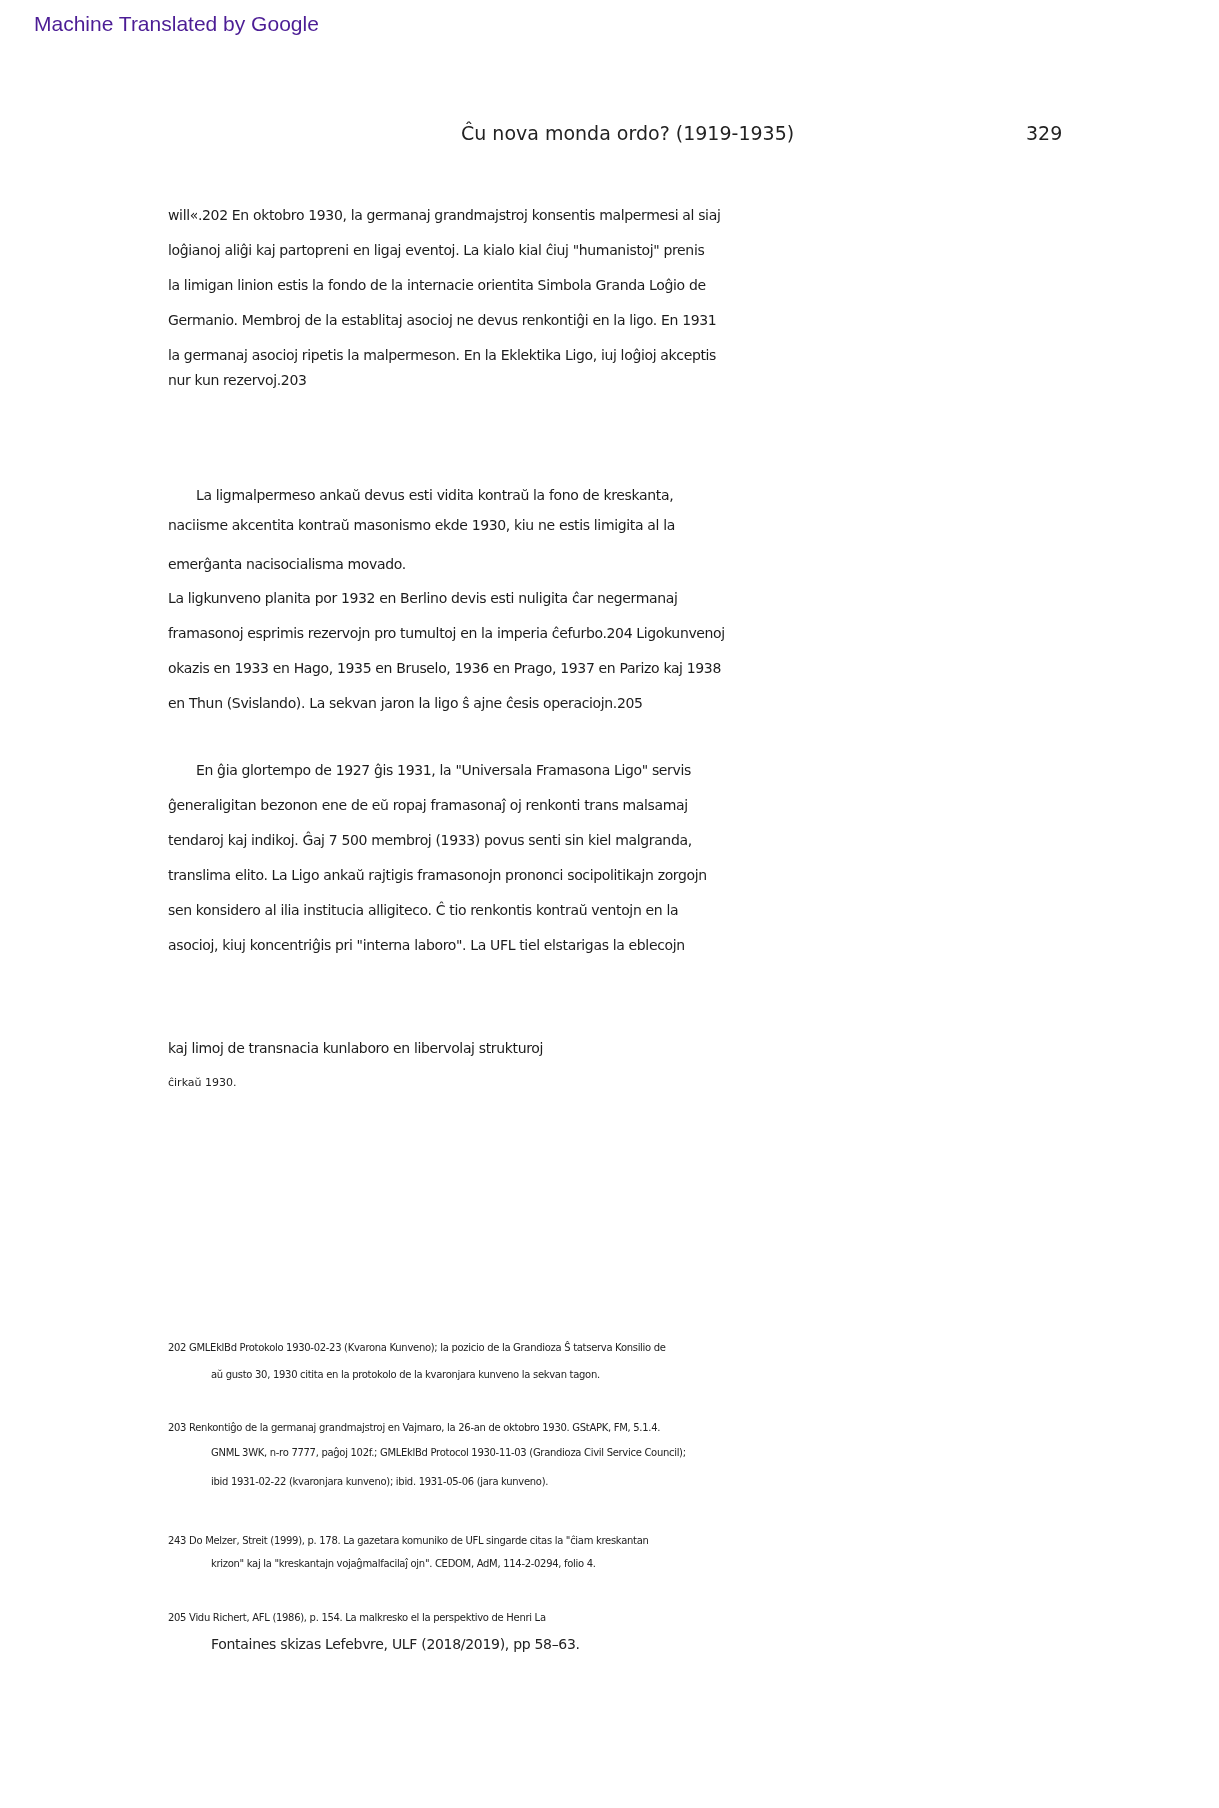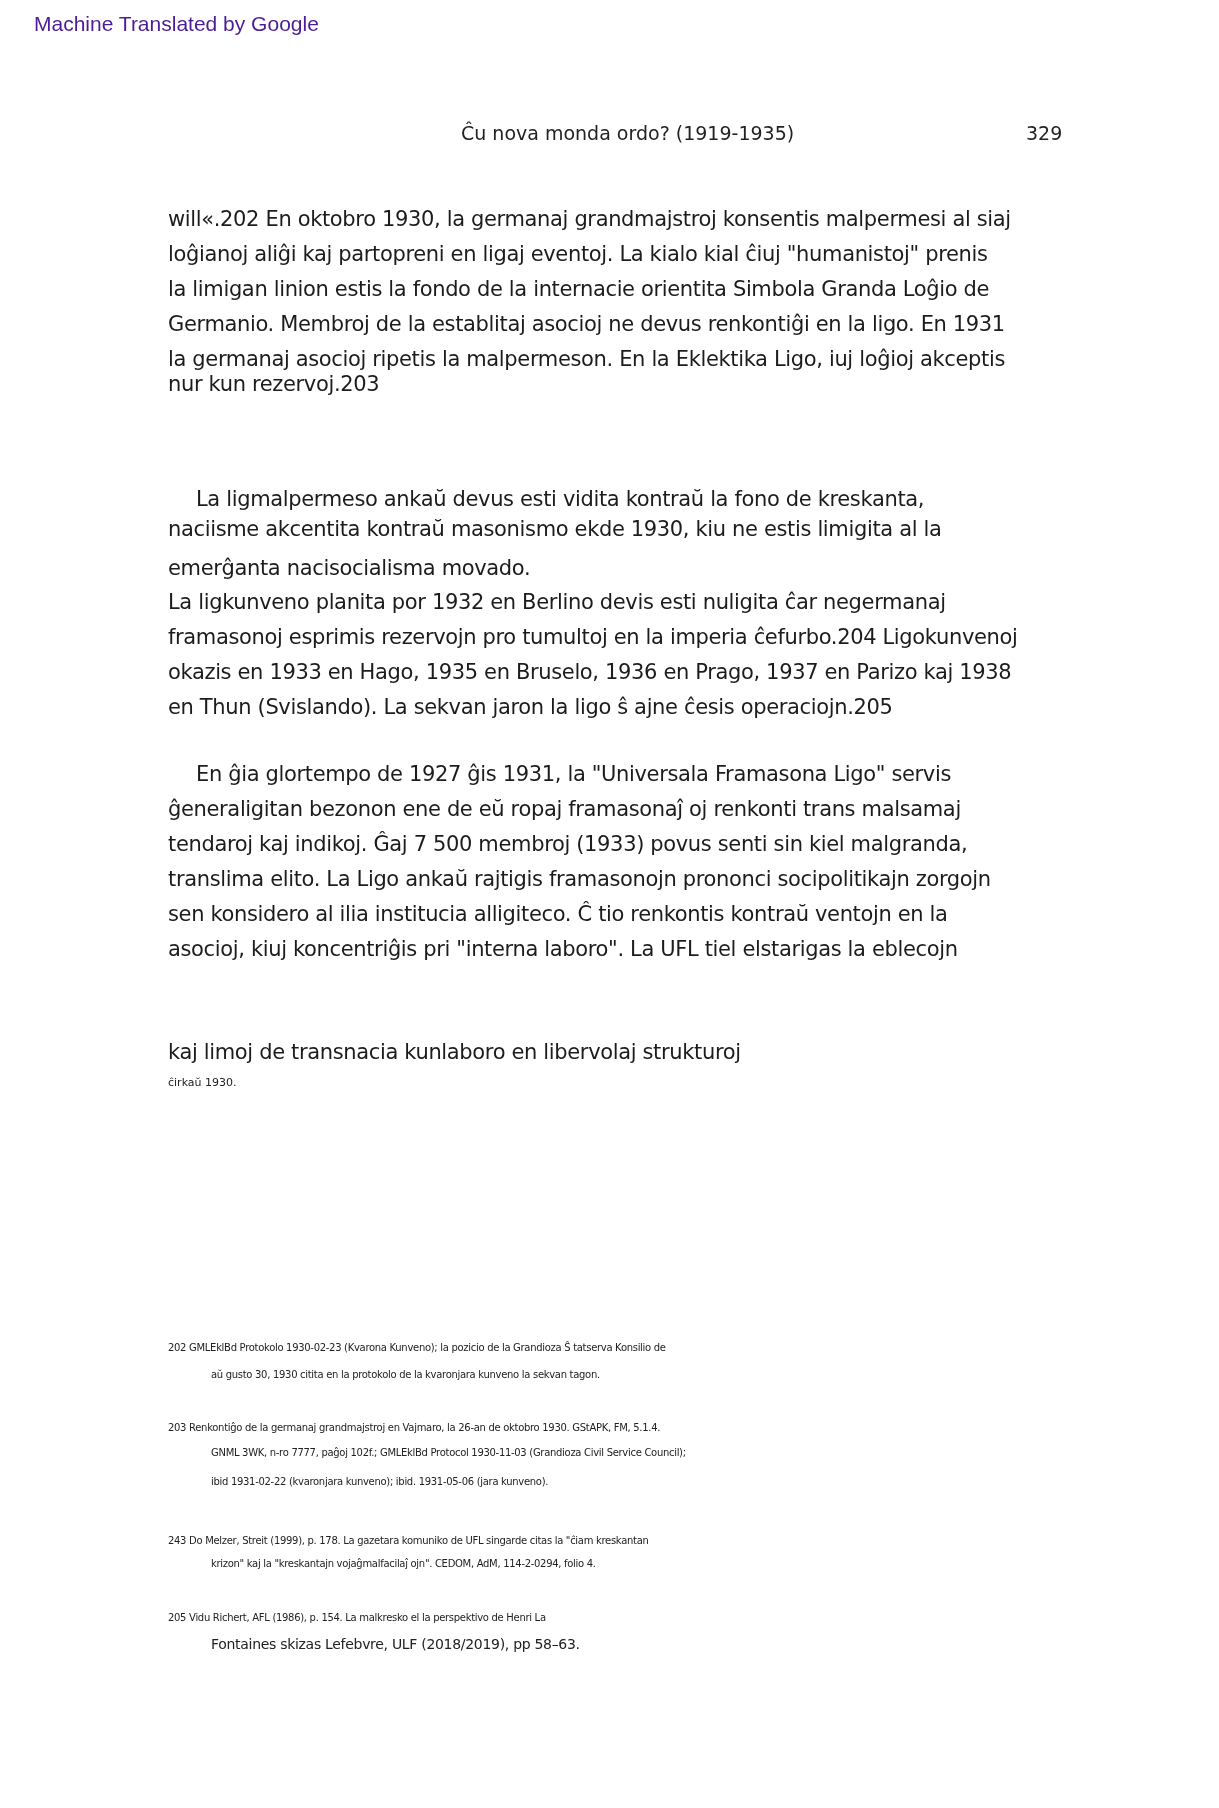--- a/index.html
+++ b/index.html
@@ -14,21 +14,21 @@
       font-size: 21px; color: #4c1d95;
     }
     .running-head {
       position: absolute; left: 0; top: 122px; width: 1219px;
       font-size: 19px; color: #222;
     }
     .running-head .title { position: absolute; left: 425px; margin-left: 36px; }
     .running-head .page-num { position: absolute; left: 1026px; }
     .line {
       position: absolute; left: 168px; white-space: nowrap;
-      font-size: 21px; letter-spacing: -0.35px; color: #1c1c1c;
+      font-size: 14px; letter-spacing: -0.35px; color: #1c1c1c;
     }
     .line.indent { left: 196px; }
     .fn {
       position: absolute; left: 168px; white-space: nowrap;
       font-size: 10px; letter-spacing: -0.3px; color: #222;
     }
     .fn.cont { left: 211px; text-align: right; }
     .fn.big { font-size: 14px; letter-spacing: -0.3px; }
     .small-line {
       position: absolute; left: 168px; white-space: nowrap;

